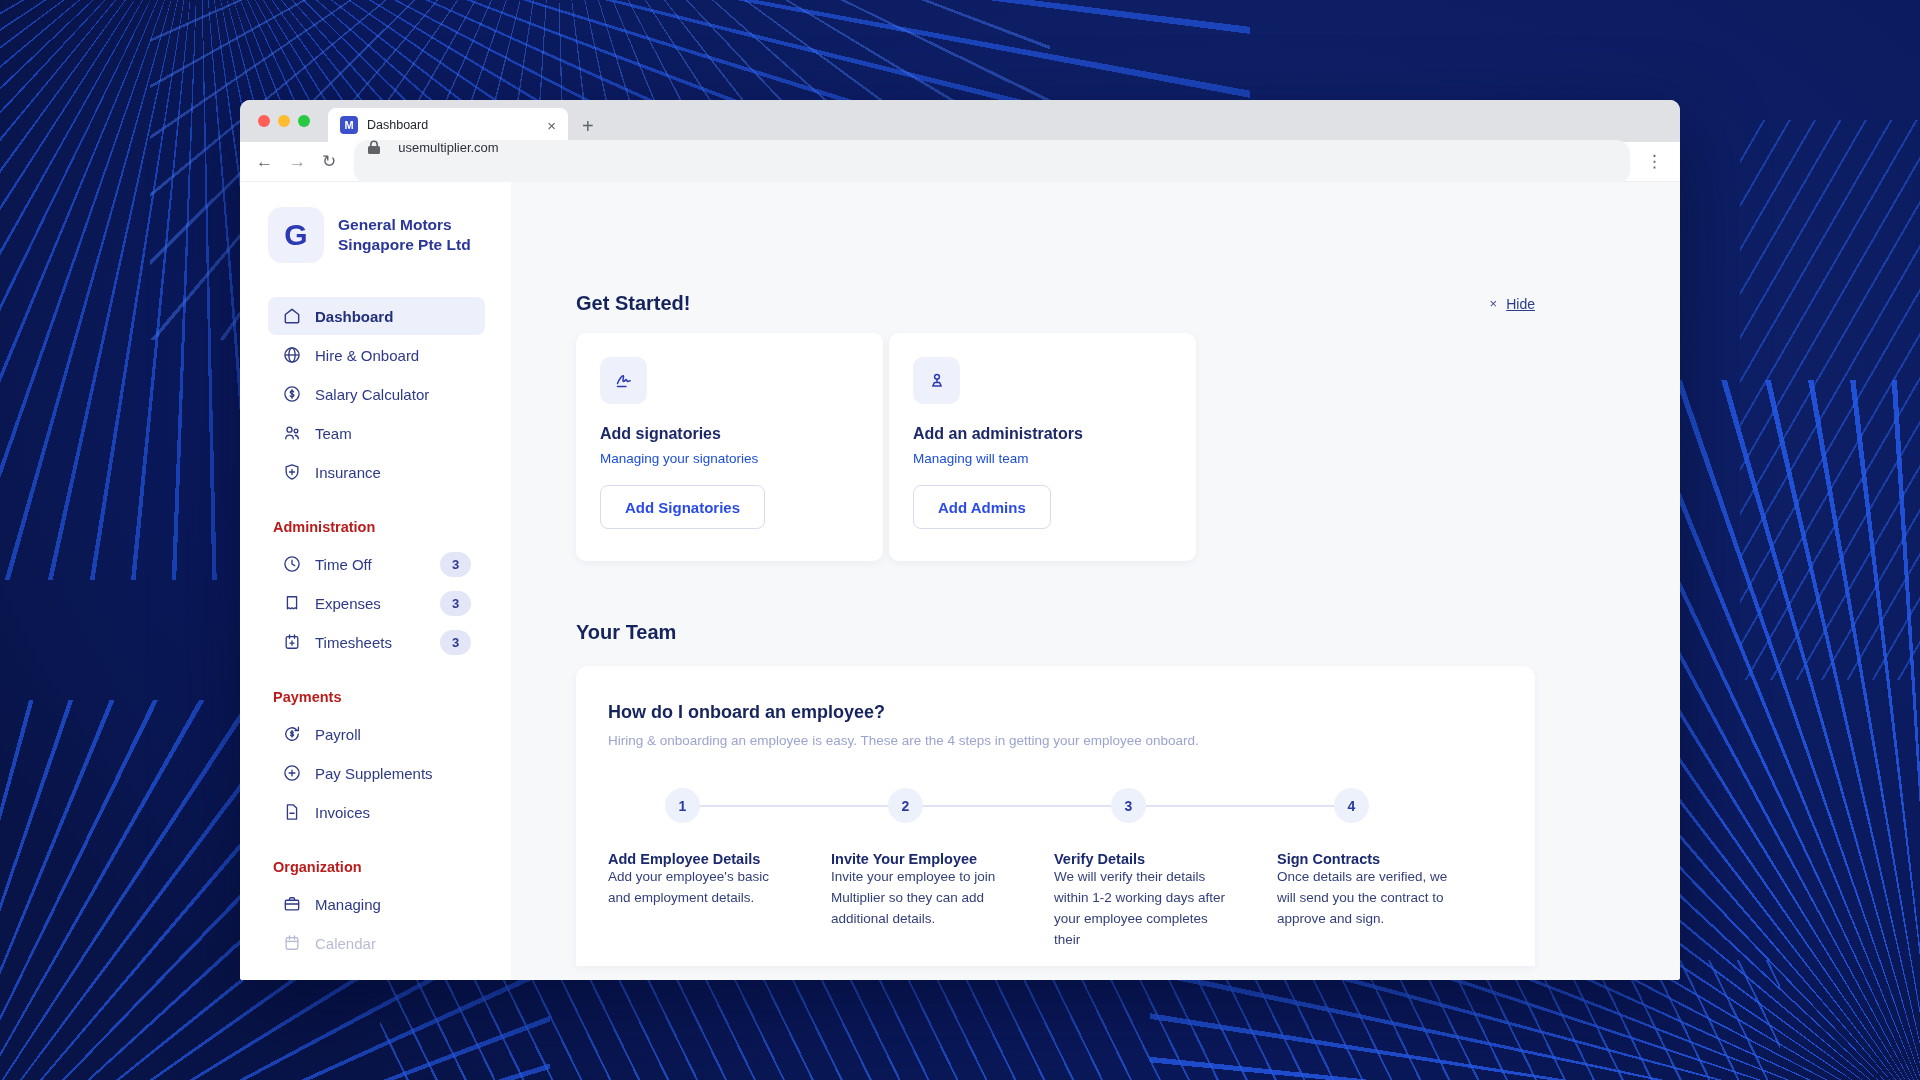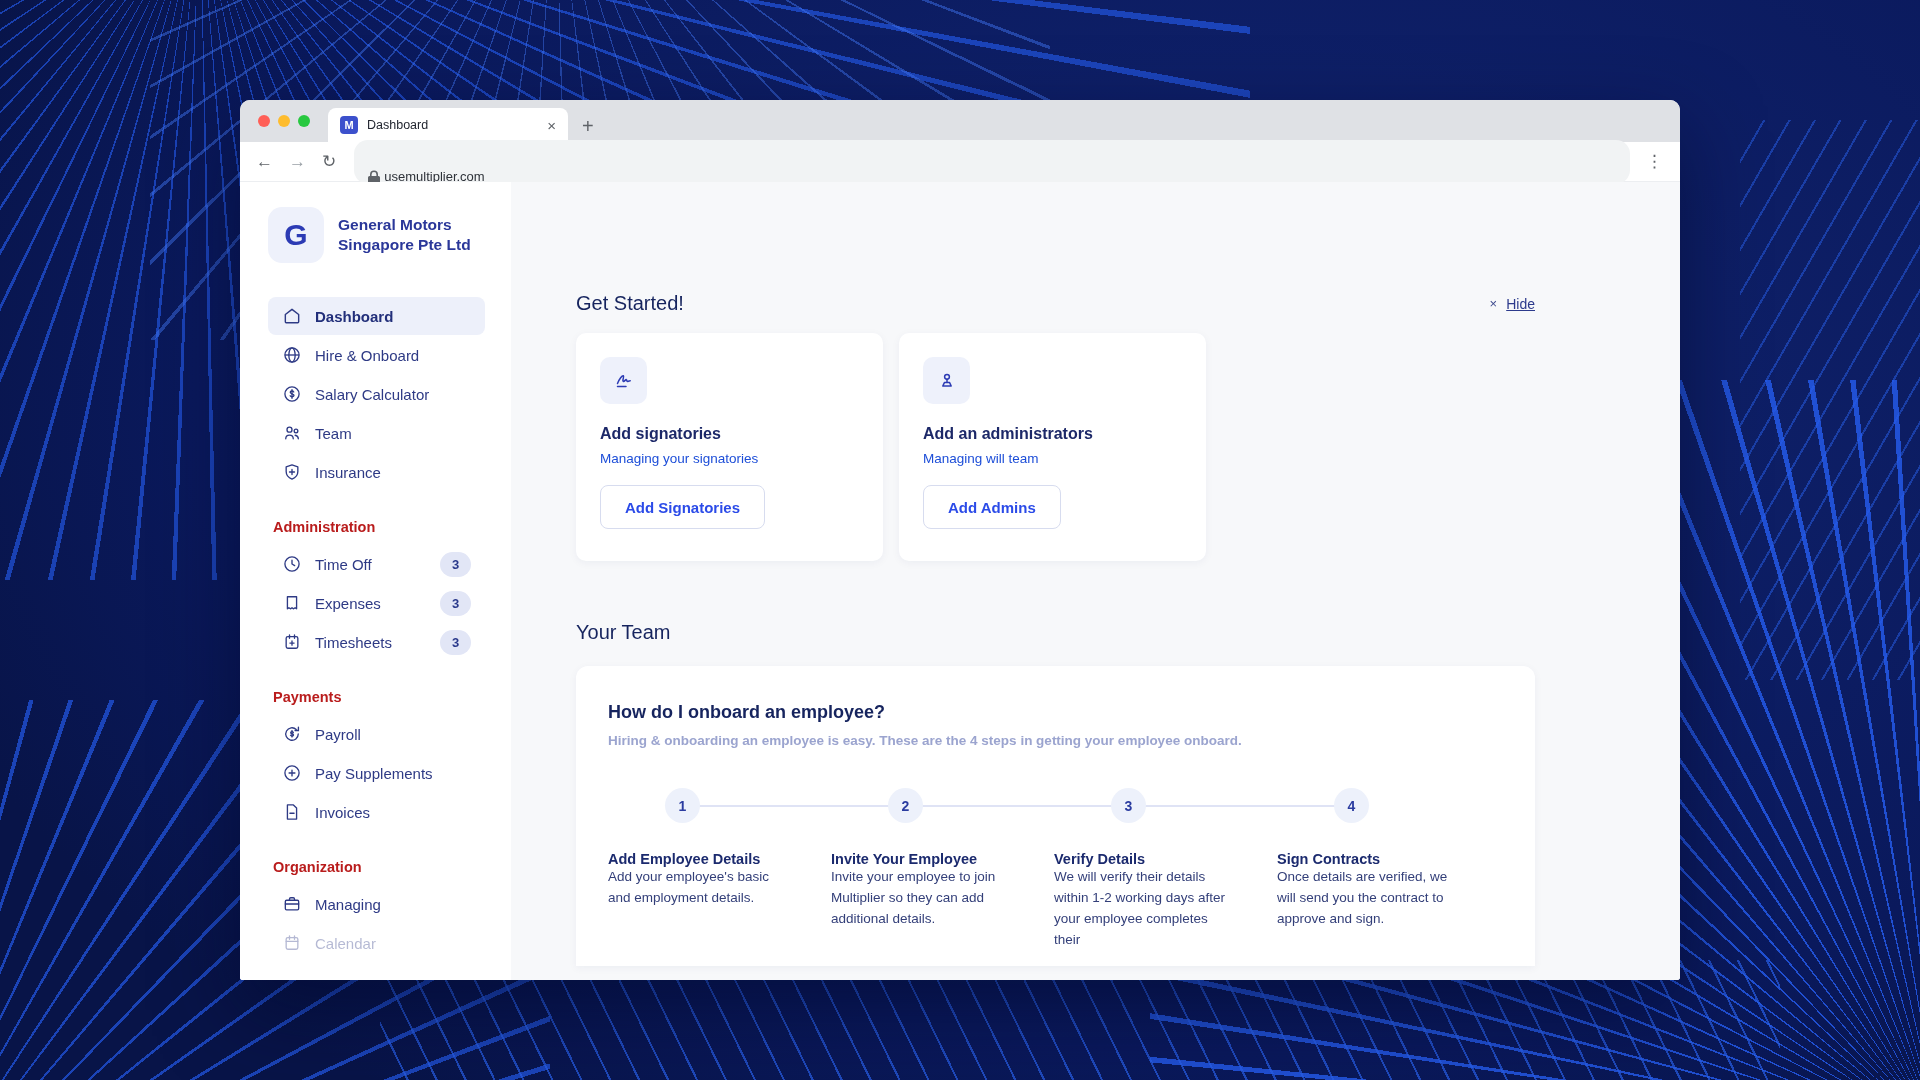--- a/index.html
+++ b/index.html
@@ -32,21 +32,21 @@
   .dot.red{background:#ff5f57;} .dot.yellow{background:#febc2e;} .dot.green{background:#28c840;}
   .tab { width:240px; height:34px; background:#fff; border-radius:8px 8px 0 0; display:flex; align-items:center; gap:9px; padding:0 10px 0 12px; }
   .favicon { width:18px; height:18px; border-radius:4px; background:#3c50cc; color:#fff; font-size:11px; font-weight:bold; display:flex; align-items:center; justify-content:center; flex:0 0 18px; }
   .tab-title { font-size:12.5px; color:#222630; flex:1; white-space:nowrap; overflow:hidden; }
   .tab-close { font-size:15px; color:#5f6368; cursor:default; padding:0 2px; }
   .newtab { font-size:20px; color:#5f6368; margin:0 0 6px 14px; line-height:20px; }
 
   .urlrow { height:40px; background:#fff; display:flex; align-items:center; padding:0 16px; flex:0 0 40px; border-bottom:1px solid #eceef1; }
   .navic { font-size:17px; color:#5f6368; margin-right:16px; }
   .navic.dim { color:#9aa0a6; }
-  .urlpill { flex:1; height:44px; border-radius:14px; background:#f1f3f4; display:flex; align-items:flex-end; gap:4px; padding:0 14px; margin:0 16px 0 2px; }
+  .urlpill { flex:1; height:44px; border-radius:14px; background:#f1f3f4; display:flex; align-items:flex-start; gap:18px; padding:0 14px; margin:0 16px 0 2px; }
   .url-text { font-size:13px; color:#2d3138; }
   .menu { font-size:17px; color:#5f6368; letter-spacing:1px; }
 
   
   .app { flex:1; display:flex; background:#f7f8fa; overflow:hidden; }
 
   aside.sidebar { width:271px; flex:0 0 271px; background:#fff; padding:25px 26px 0 28px; overflow:hidden; }
   .logo-row { display:flex; align-items:center; gap:14px; }
   .logo-tile { width:56px; height:56px; border-radius:14px; background:#eef1fb; color:#2c3bb4; font-size:30px; font-weight:bold; display:flex; align-items:center; justify-content:center; flex:0 0 56px; }
   .company-name { font-size:15.5px; font-weight:bold; color:#2a3799; line-height:1.3; }
@@ -60,36 +60,36 @@
   .section { margin-top:28px; }
   .section-title { font-size:14.5px; font-weight:bold; color:#b91c1c; margin:0 0 10px 5px; }
   .badge { margin-left:auto; min-width:31px; height:25px; border-radius:13px; background:#e2e6f6; color:#2b3a8c; font-size:13px; font-weight:bold; display:flex; align-items:center; justify-content:center; padding:0 6px; }
   .nav-item.disabled { opacity:.35; }
 
   main.main { flex:1; padding:70px 0 0 65px; overflow:hidden; }
   .main-inner { width:959px; }
   h1.welcome { font-size:30px; font-weight:bold; color:#16245e; letter-spacing:.2px; }
 
   .gs-header { margin-top:40px; display:flex; align-items:center; justify-content:space-between; }
-  .gs-title, .yt-title { font-size:20px; font-weight:normal; color:#16245e; }
+  .gs-title, .yt-title { font-size:20px; font-weight:bold; color:#16245e; }
   .hide-wrap { display:flex; align-items:center; gap:9px; }
   .hide-x { font-size:13px; color:#3d4a8e; }
   .hide-link { font-size:14px; color:#2c3a8c; text-decoration:underline; font-weight:500; cursor:pointer; }
 
-  .cards { margin-top:18px; display:flex; gap:16px; }
+  .cards { margin-top:18px; display:flex; gap:6px; }
   .card { width:307px; height:228px; background:#fff; border-radius:10px; box-shadow:0 2px 8px rgba(23,31,94,.05); padding:24px; }
   .icon-tile { width:47px; height:47px; border-radius:10px; background:#eef1fb; color:#2c3bb4; display:flex; align-items:center; justify-content:center; }
   .card-title { margin-top:21px; font-size:16px; font-weight:bold; color:#1c2868; }
   .card-sub { margin-top:8px; font-size:13.5px; color:#1d4ed8; }
   .card-btn { margin-top:19px; height:44px; padding:0 24px; background:#fff; border:1px solid #d7dcef; border-radius:8px; color:#2b4be8; font-size:15px; font-weight:bold; font-family:"Liberation Sans",sans-serif; cursor:pointer; }
 
   .yt-title { display:block; margin-top:60px; }
   .onboard-card { margin-top:22px; width:959px; background:#fff; border-radius:12px 12px 0 0; padding:36px 32px 0 32px; height:300px; box-shadow:0 2px 8px rgba(23,31,94,.05); }
   .ob-title { font-size:18px; font-weight:bold; color:#16245e; }
-  .ob-sub { margin-top:10px; font-size:13.5px; color:#9ba4cf;font-weight:bold; }
+  .ob-sub { margin-top:10px; font-size:13.5px; color:#9ba4cf; }
 
   .stepper { position:relative; margin-top:40px; }
   .step-line { position:absolute; top:17px; left:74px; width:670px; height:2px; background:#dfe3f5; }
   .steps { display:flex; position:relative; }
   .step { width:223px; padding-right:40px; }
   .step-circle { width:35px; height:35px; border-radius:50%; background:#edf1fb; color:#2b3ca0; font-size:14px; font-weight:bold; display:flex; align-items:center; justify-content:center; margin-left:57px; position:relative; z-index:1; }
   .step-title { margin-top:28px; font-size:14.5px; font-weight:bold; color:#1b2a6e; white-space:nowrap; }
   .step-desc { font-size:13.5px; color:#333f79; line-height:1.55; }
 </style>
 </head>

